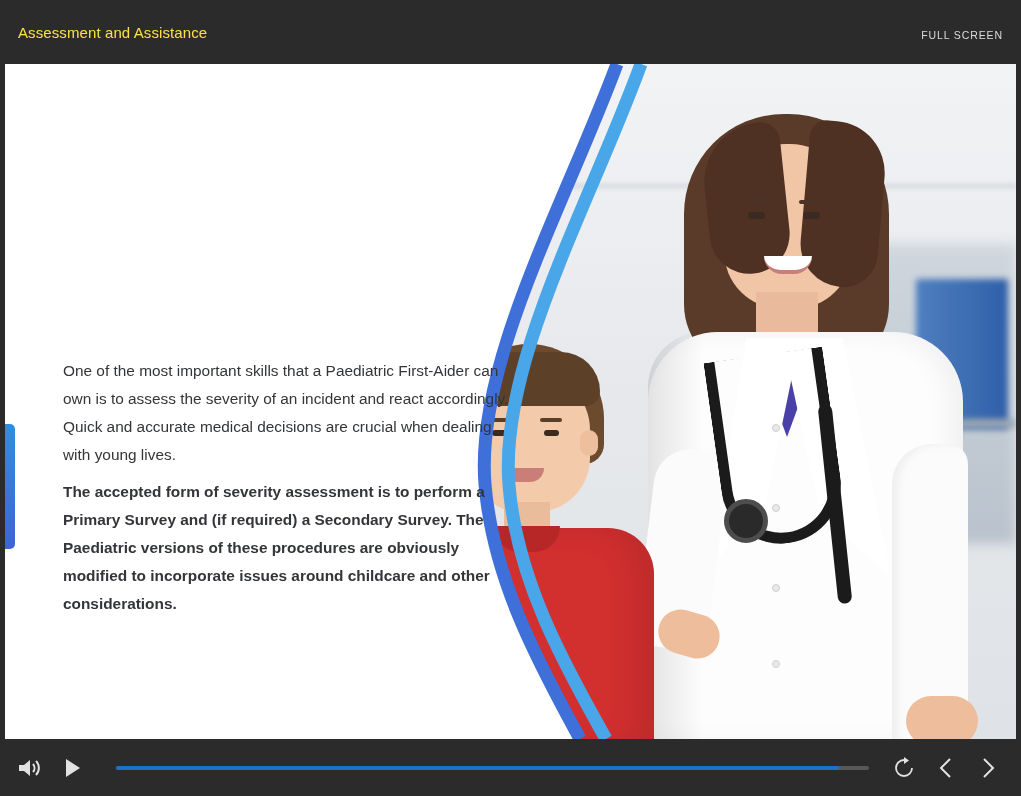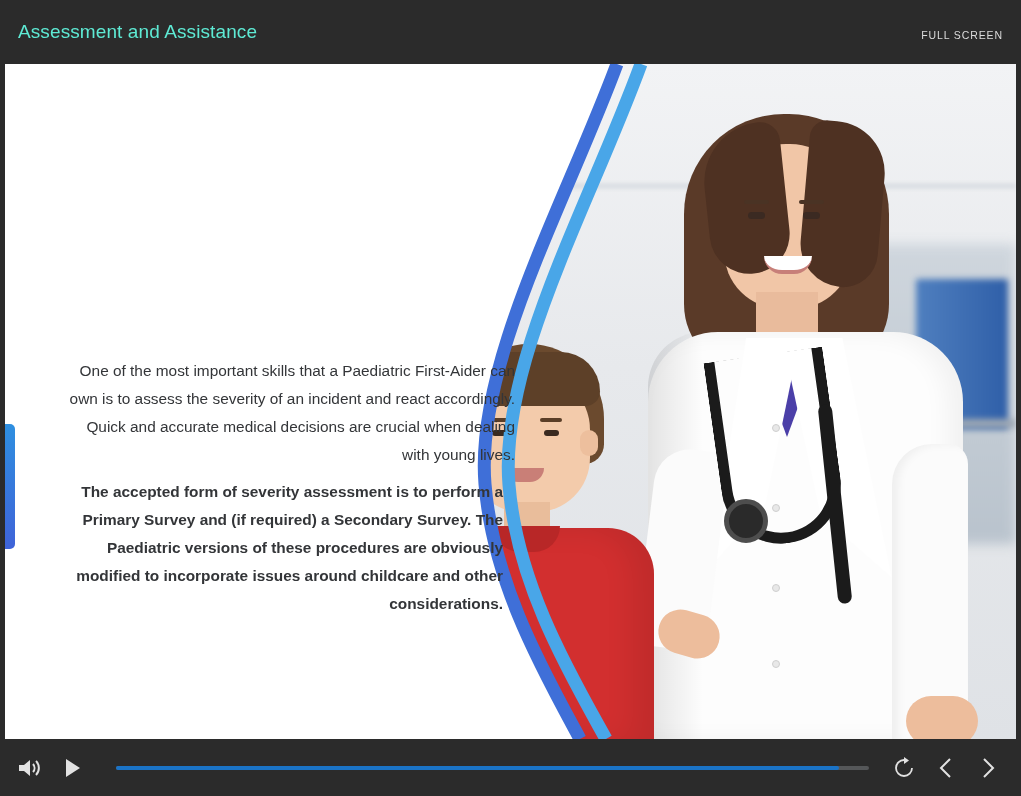--- a/index.html
+++ b/index.html
@@ -22,43 +22,42 @@
     height: 64px;
     flex: 0 0 64px;
     background: #2b2b2b;
     display: flex;
     align-items: center;
     justify-content: space-between;
     padding: 0 18px 0 18px;
     color: #e6e6e6;
   }
   .topbar-title {
-    font-size: 19px;
-    color: #5eead4;
+    font-size: 15px;
+    color: #fde047;
     letter-spacing: 0.1px;
     font-weight: 400;
   }
   .fullscreen-btn {
     font-size: 10.5px;
     letter-spacing: 0.9px;
     color: #dcdcdc;
     cursor: pointer;
     padding-top: 6px;
   }
 
   
   .stage {
     position: relative;
     margin: 0 0 0 5px;
     width: 1011px;
     height: 675px;
     background: #fef9c3;
     overflow: hidden;
     flex: 0 0 675px;
-    text-align: right;
   }
 
   
   .edge-tab {
     position: absolute;
     left: -6px;
     top: 360px;
     width: 16px;
     height: 125px;
     background: linear-gradient(180deg,#2e8fe0 0%, #3f63d8 100%);

